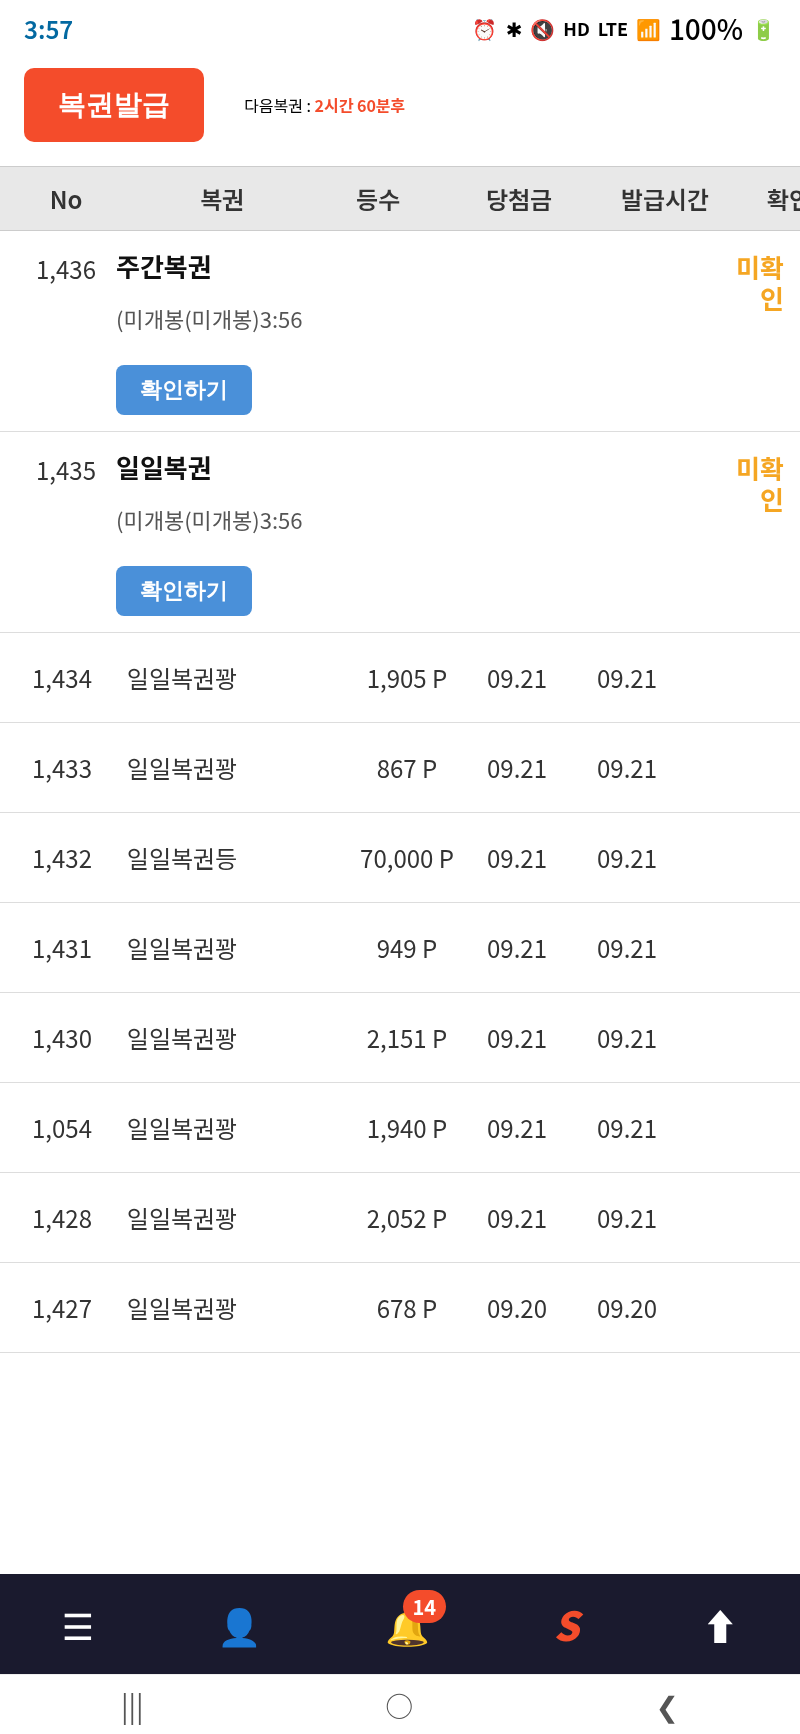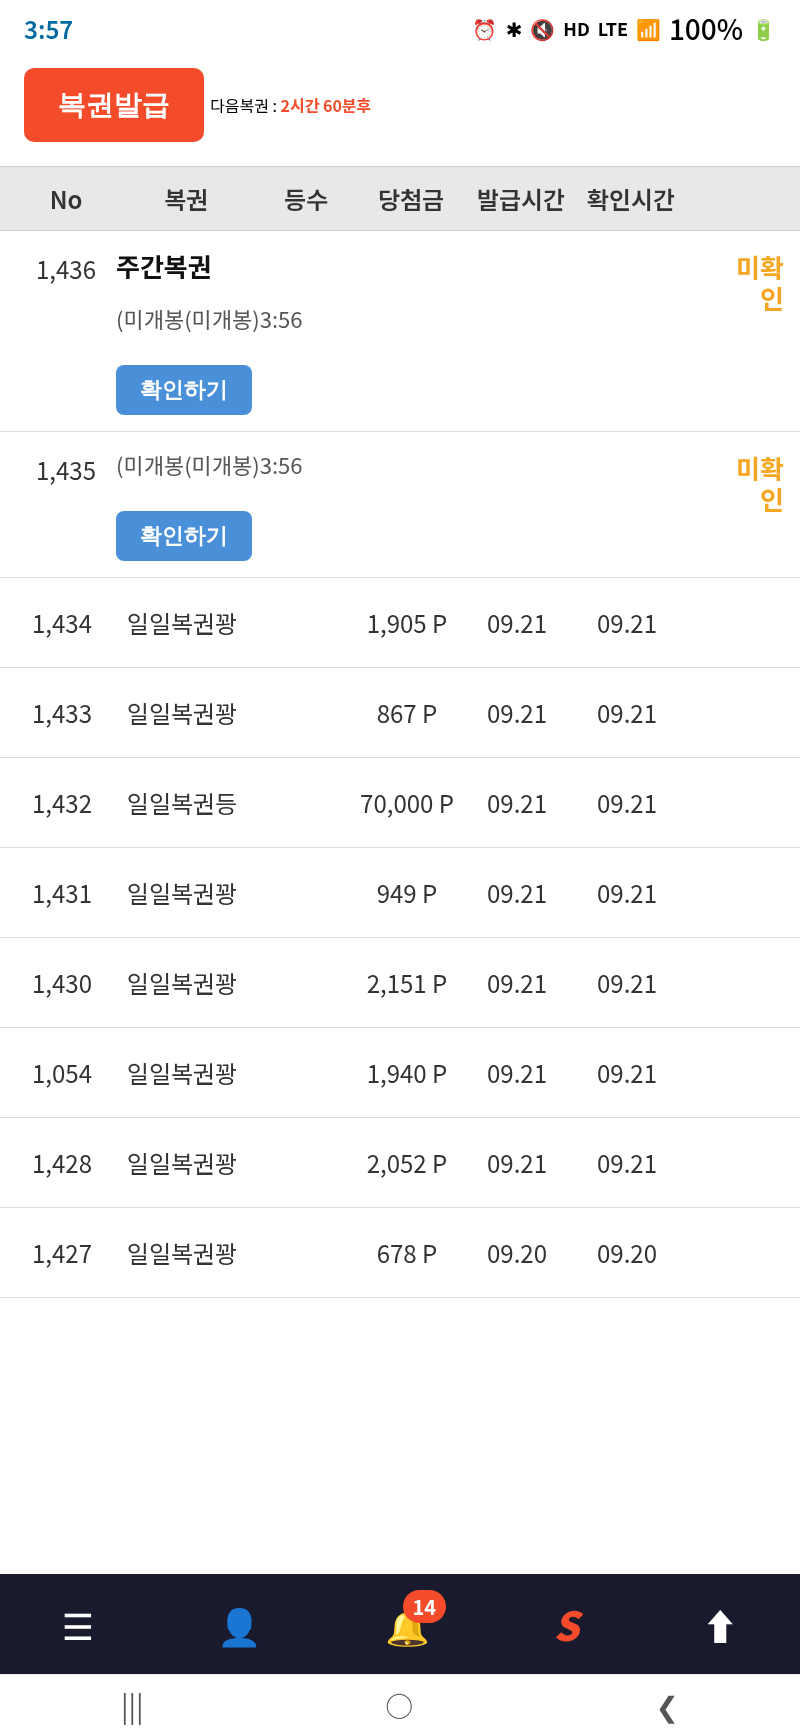--- a/index.html
+++ b/index.html
@@ -38,21 +38,21 @@
       font-size: 28px;
       font-weight: 500;
     }
 
     
     .header-row {
       display: flex;
       align-items: center;
       padding: 16px 24px;
       background: #fff;
-      gap: 6px;
+      gap: 40px;
     }
     .lottery-btn {
       background: #f44c2b;
       color: #fff;
       border: none;
       border-radius: 10px;
       padding: 18px 28px;
       font-size: 28px;
       font-weight: 700;
       cursor: pointer;
@@ -73,20 +73,21 @@
     }
 
     .table-header {
       display: grid;
       grid-template-columns: 100px 140px 100px 110px 110px 110px;
       background: #e8e8e8;
       border-top: 1px solid #ccc;
       border-bottom: 1px solid #ccc;
       padding: 14px 16px;
       align-items: center;
+      gap: 36px;
     }
     .th {
       font-size: 24px;
       font-weight: 600;
       color: #333;
       text-align: center;
     }
 
     .table-row {
       display: grid;
@@ -266,20 +267,21 @@
       <span class="special-row-title">주간복권</span>
       <span class="special-row-info">(미개봉(미개봉)3:56</span>
       <button class="confirm-btn">확인하기</button>
       <span class="unconfirmed-badge">미확<br>인</span>
     </div>
   </div>
 
   <div class="special-row">
     <div class="special-row-no">1,435</div>
     <div class="special-row-content">
+      <span class="special-row-title">일일복권</span>
       <span class="special-row-info">(미개봉(미개봉)3:56</span>
       <button class="confirm-btn">확인하기</button>
       <span class="unconfirmed-badge">미확<br>인</span>
     </div>
   </div>
 
   <div id="table-rows">
       <div class="table-row">
     <div class="td">1,434</div>
     <div class="td">일일복권꽝</div>

